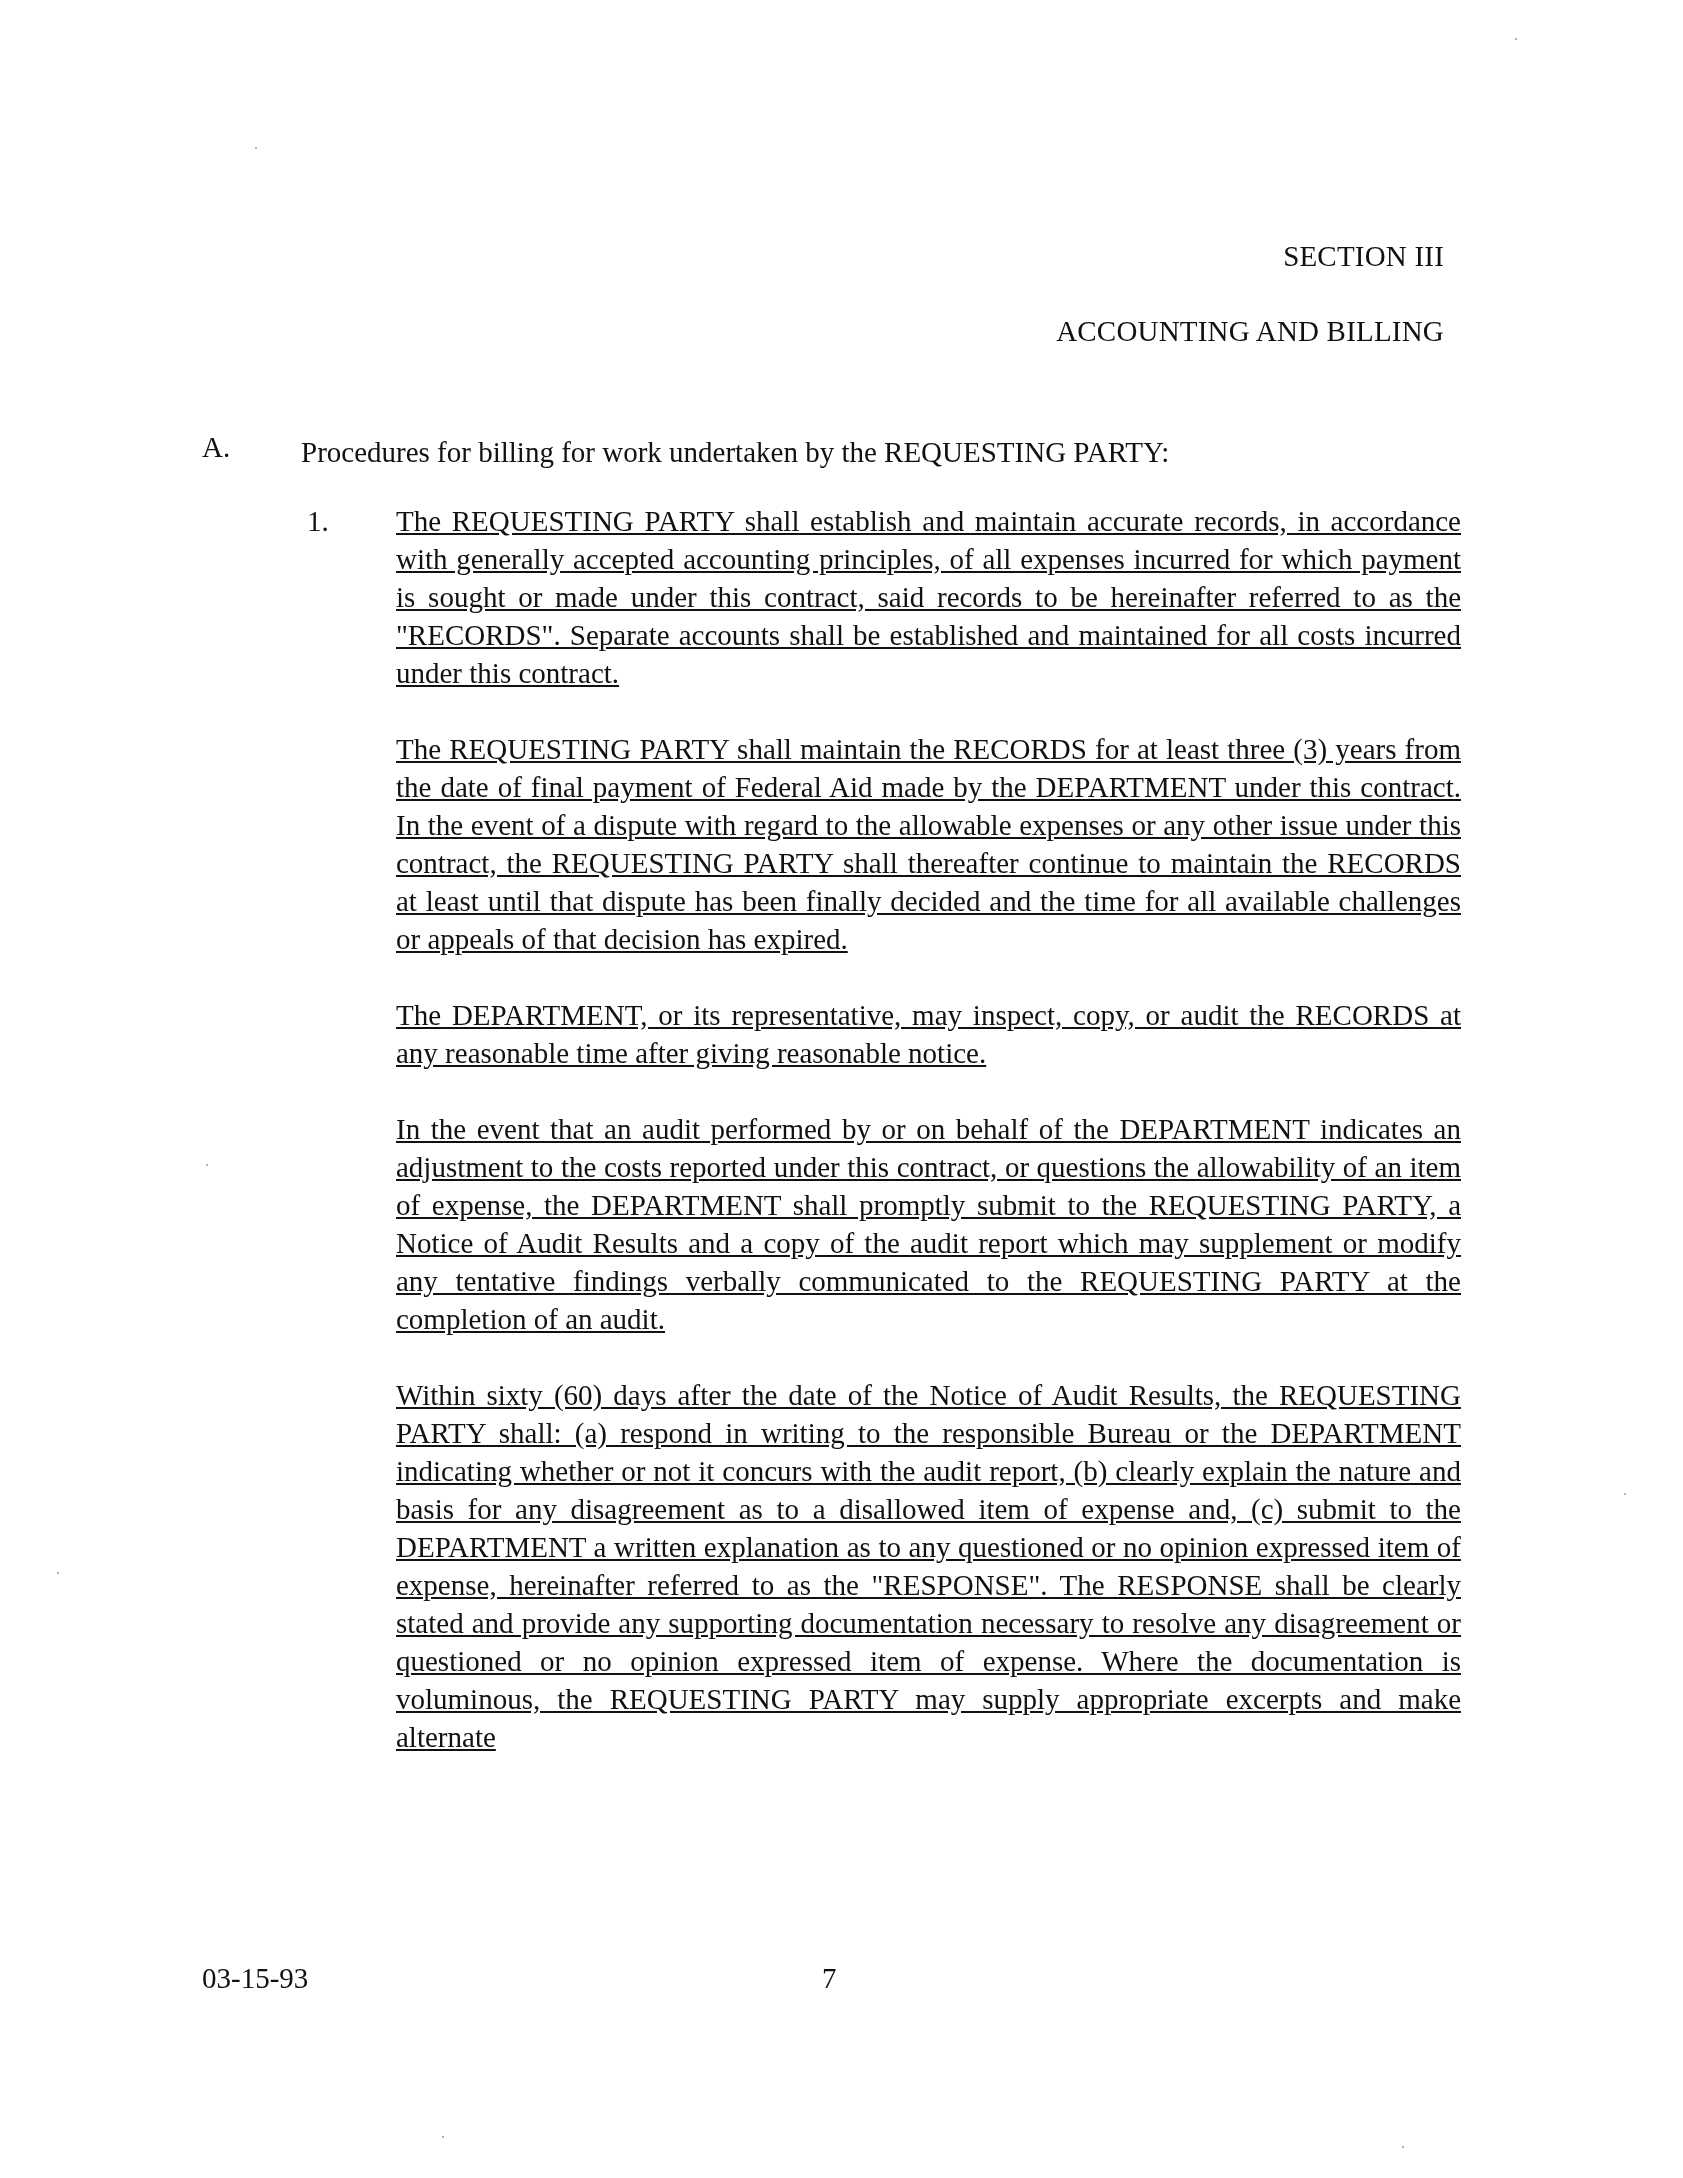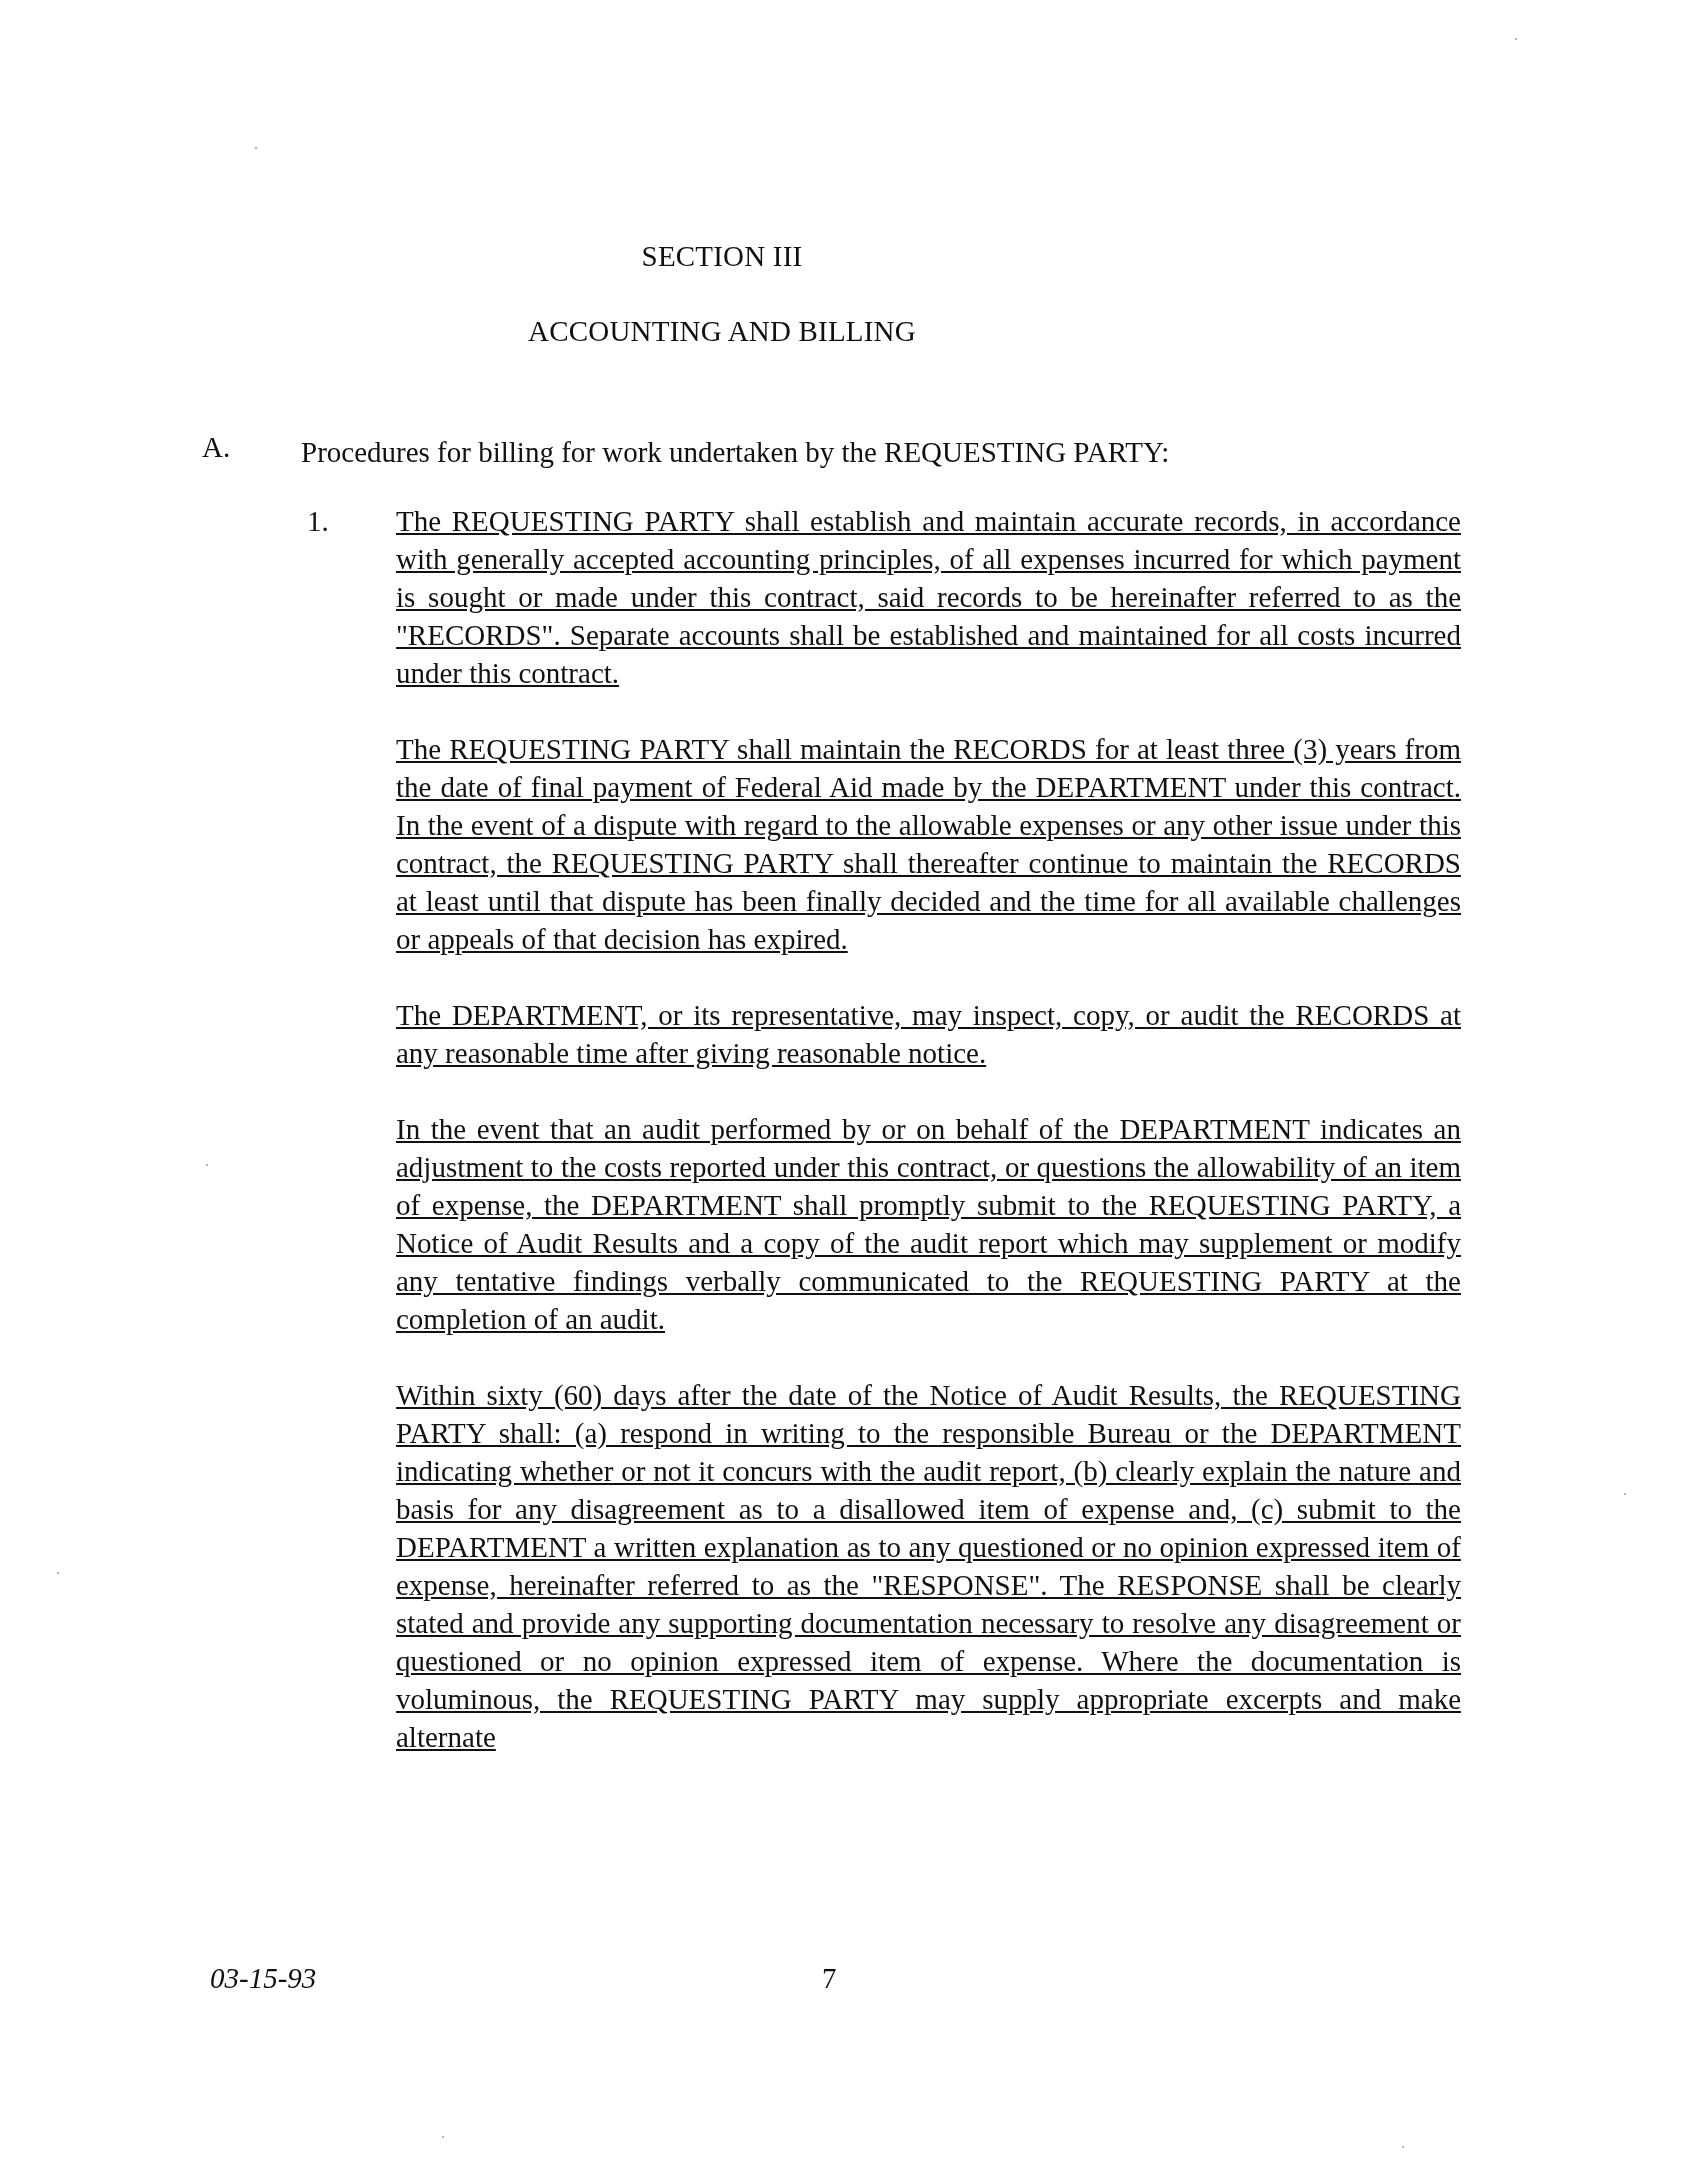--- a/index.html
+++ b/index.html
@@ -19,21 +19,21 @@
       position: absolute;
       left: 0; top: 0;
       width: 1683px;
       height: 2178px;
       background: #ffffff;
     }
     .heading {
       position: absolute;
       left: 0;
       width: 1444px;
-      text-align: center;
+      text-align: right;
       font-size: 29px;
       letter-spacing: 0.2px;
     }
     #section-title { top: 240px; }
     #section-subtitle { top: 315px; }
 
     .clause-a {
       position: absolute;
       top: 428px;
       left: 202px;
@@ -78,21 +78,21 @@
     }
     .body-col p.last {
       text-align-last: justify;
     }
 
     .footer {
       position: absolute;
       top: 1962px;
       font-size: 29px;
     }
-    #footer-date { left: 210px; font-style: italic; }
+    #footer-date { left: 202px; }
     #footer-page { left: 822px; }
 
     .speck {
       position: absolute;
       width: 2px; height: 2px;
       background: #9a9a9a;
       border-radius: 1px;
     }
   </style>
 </head>

